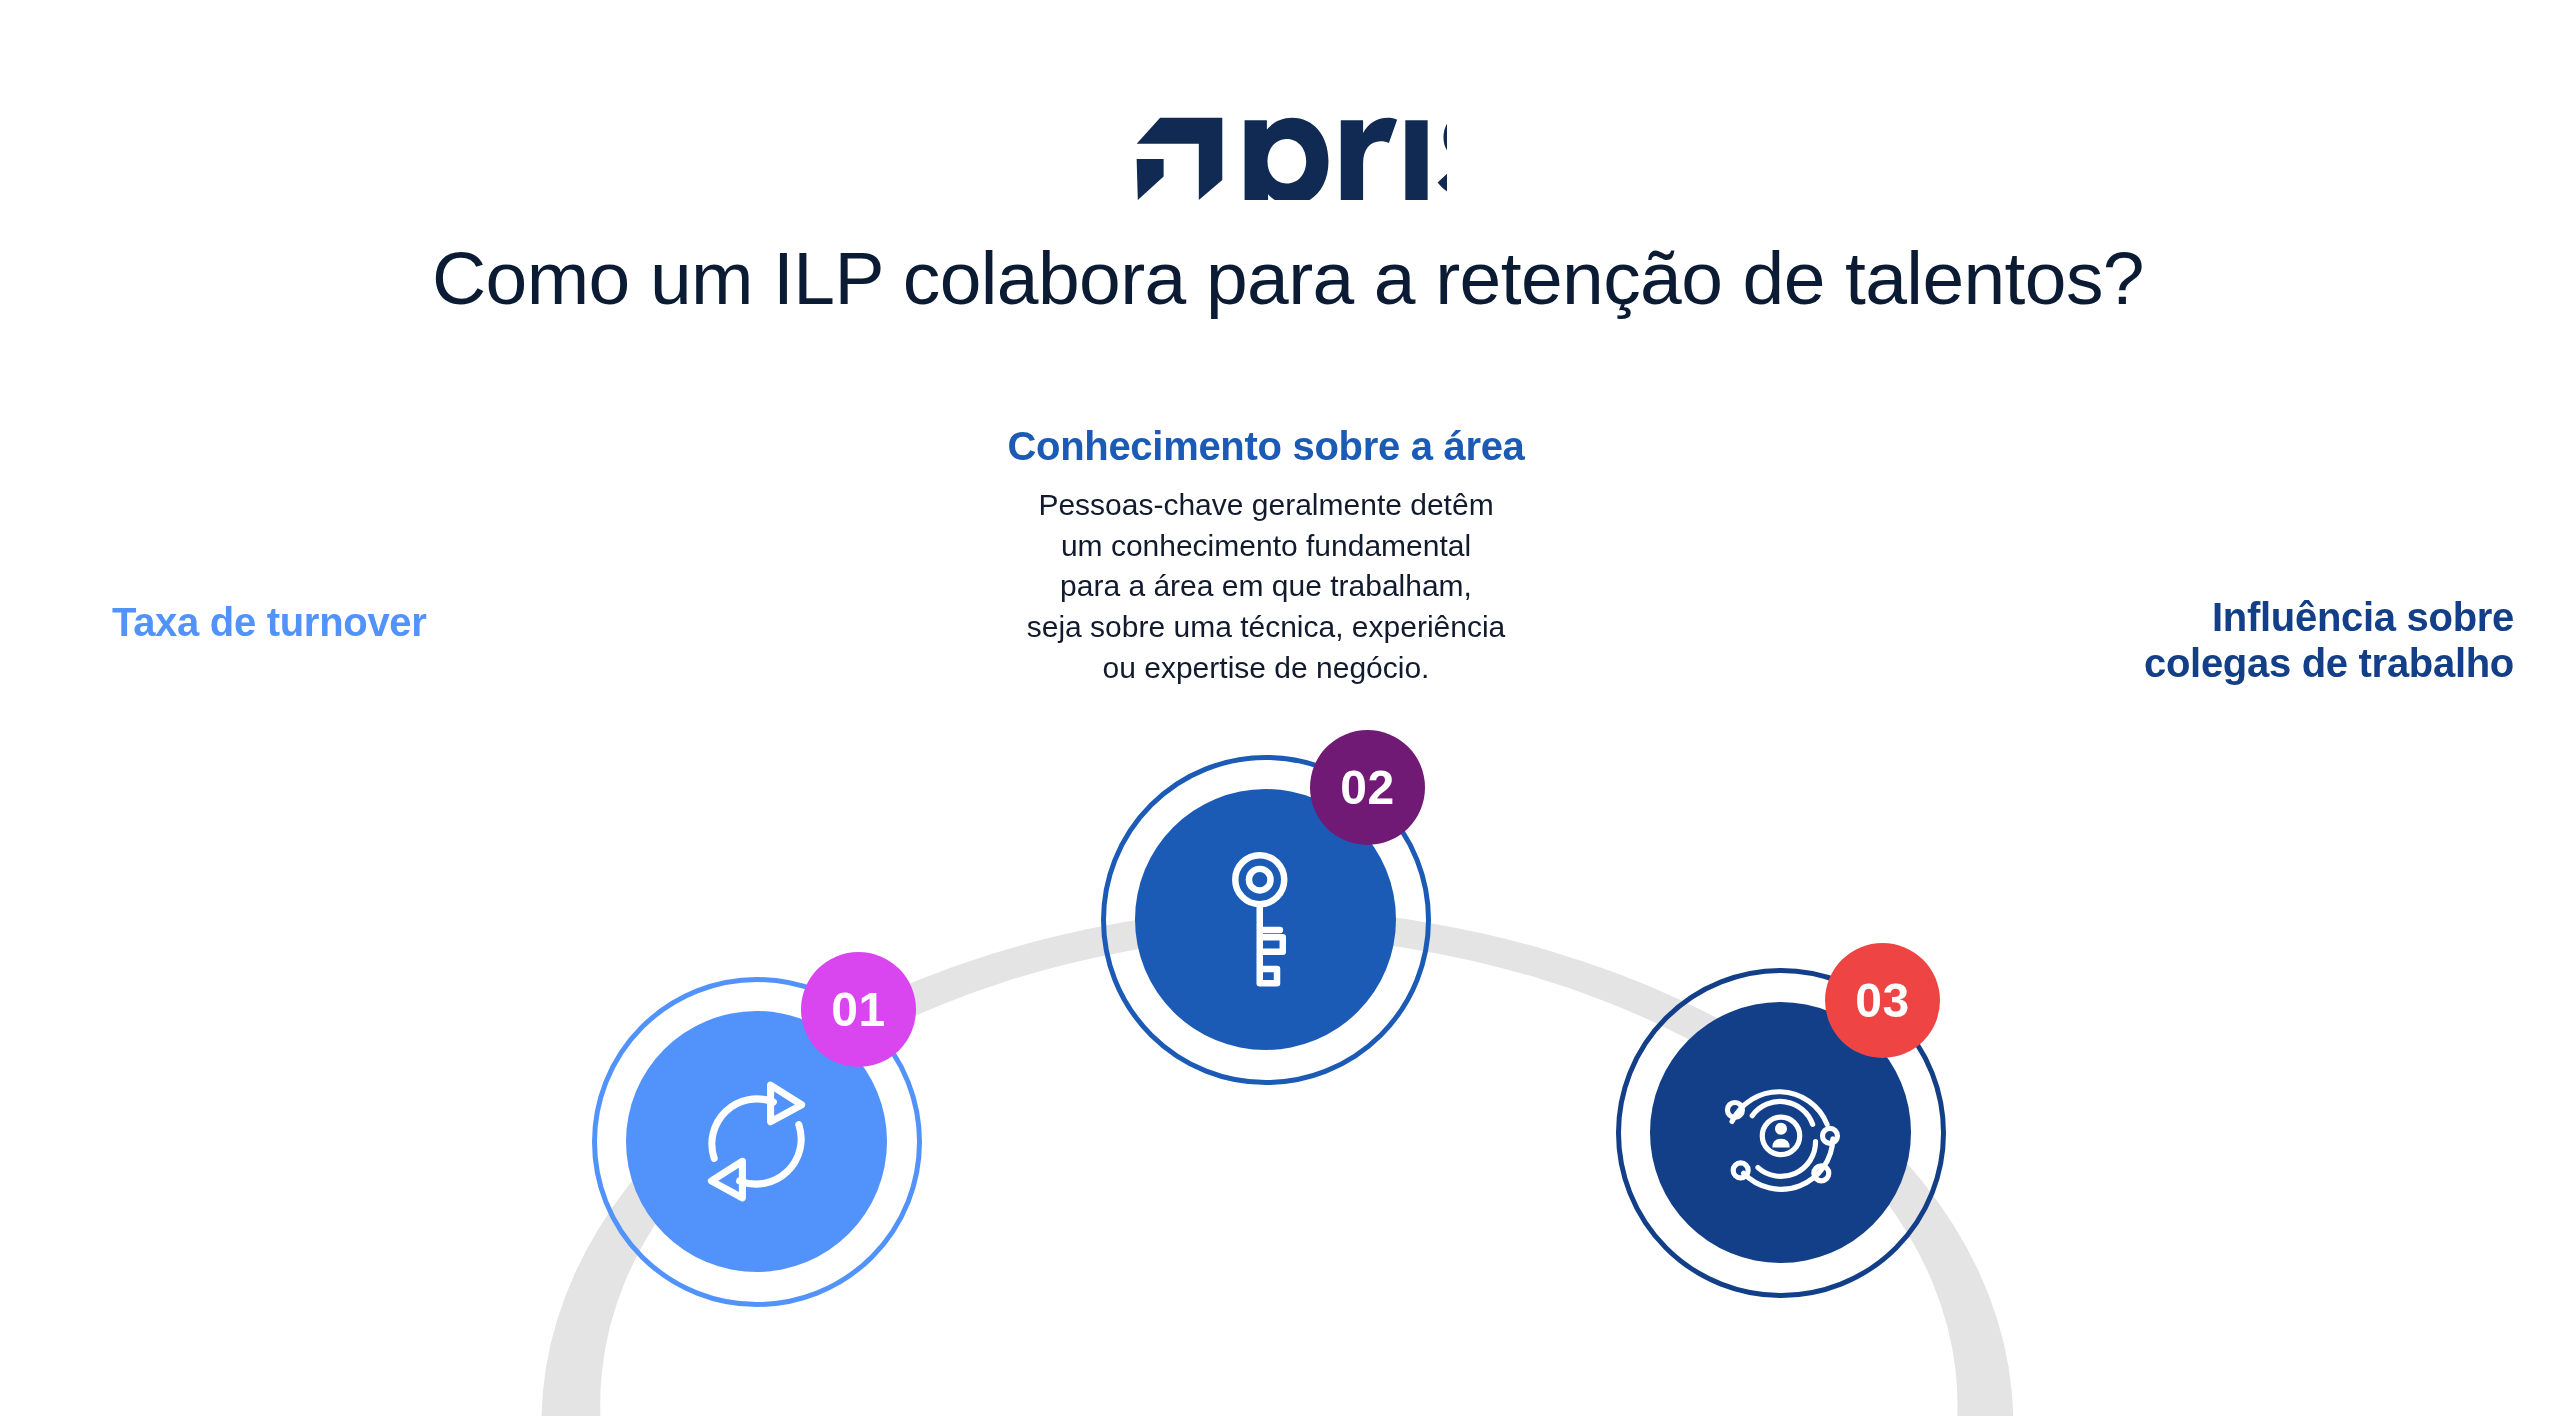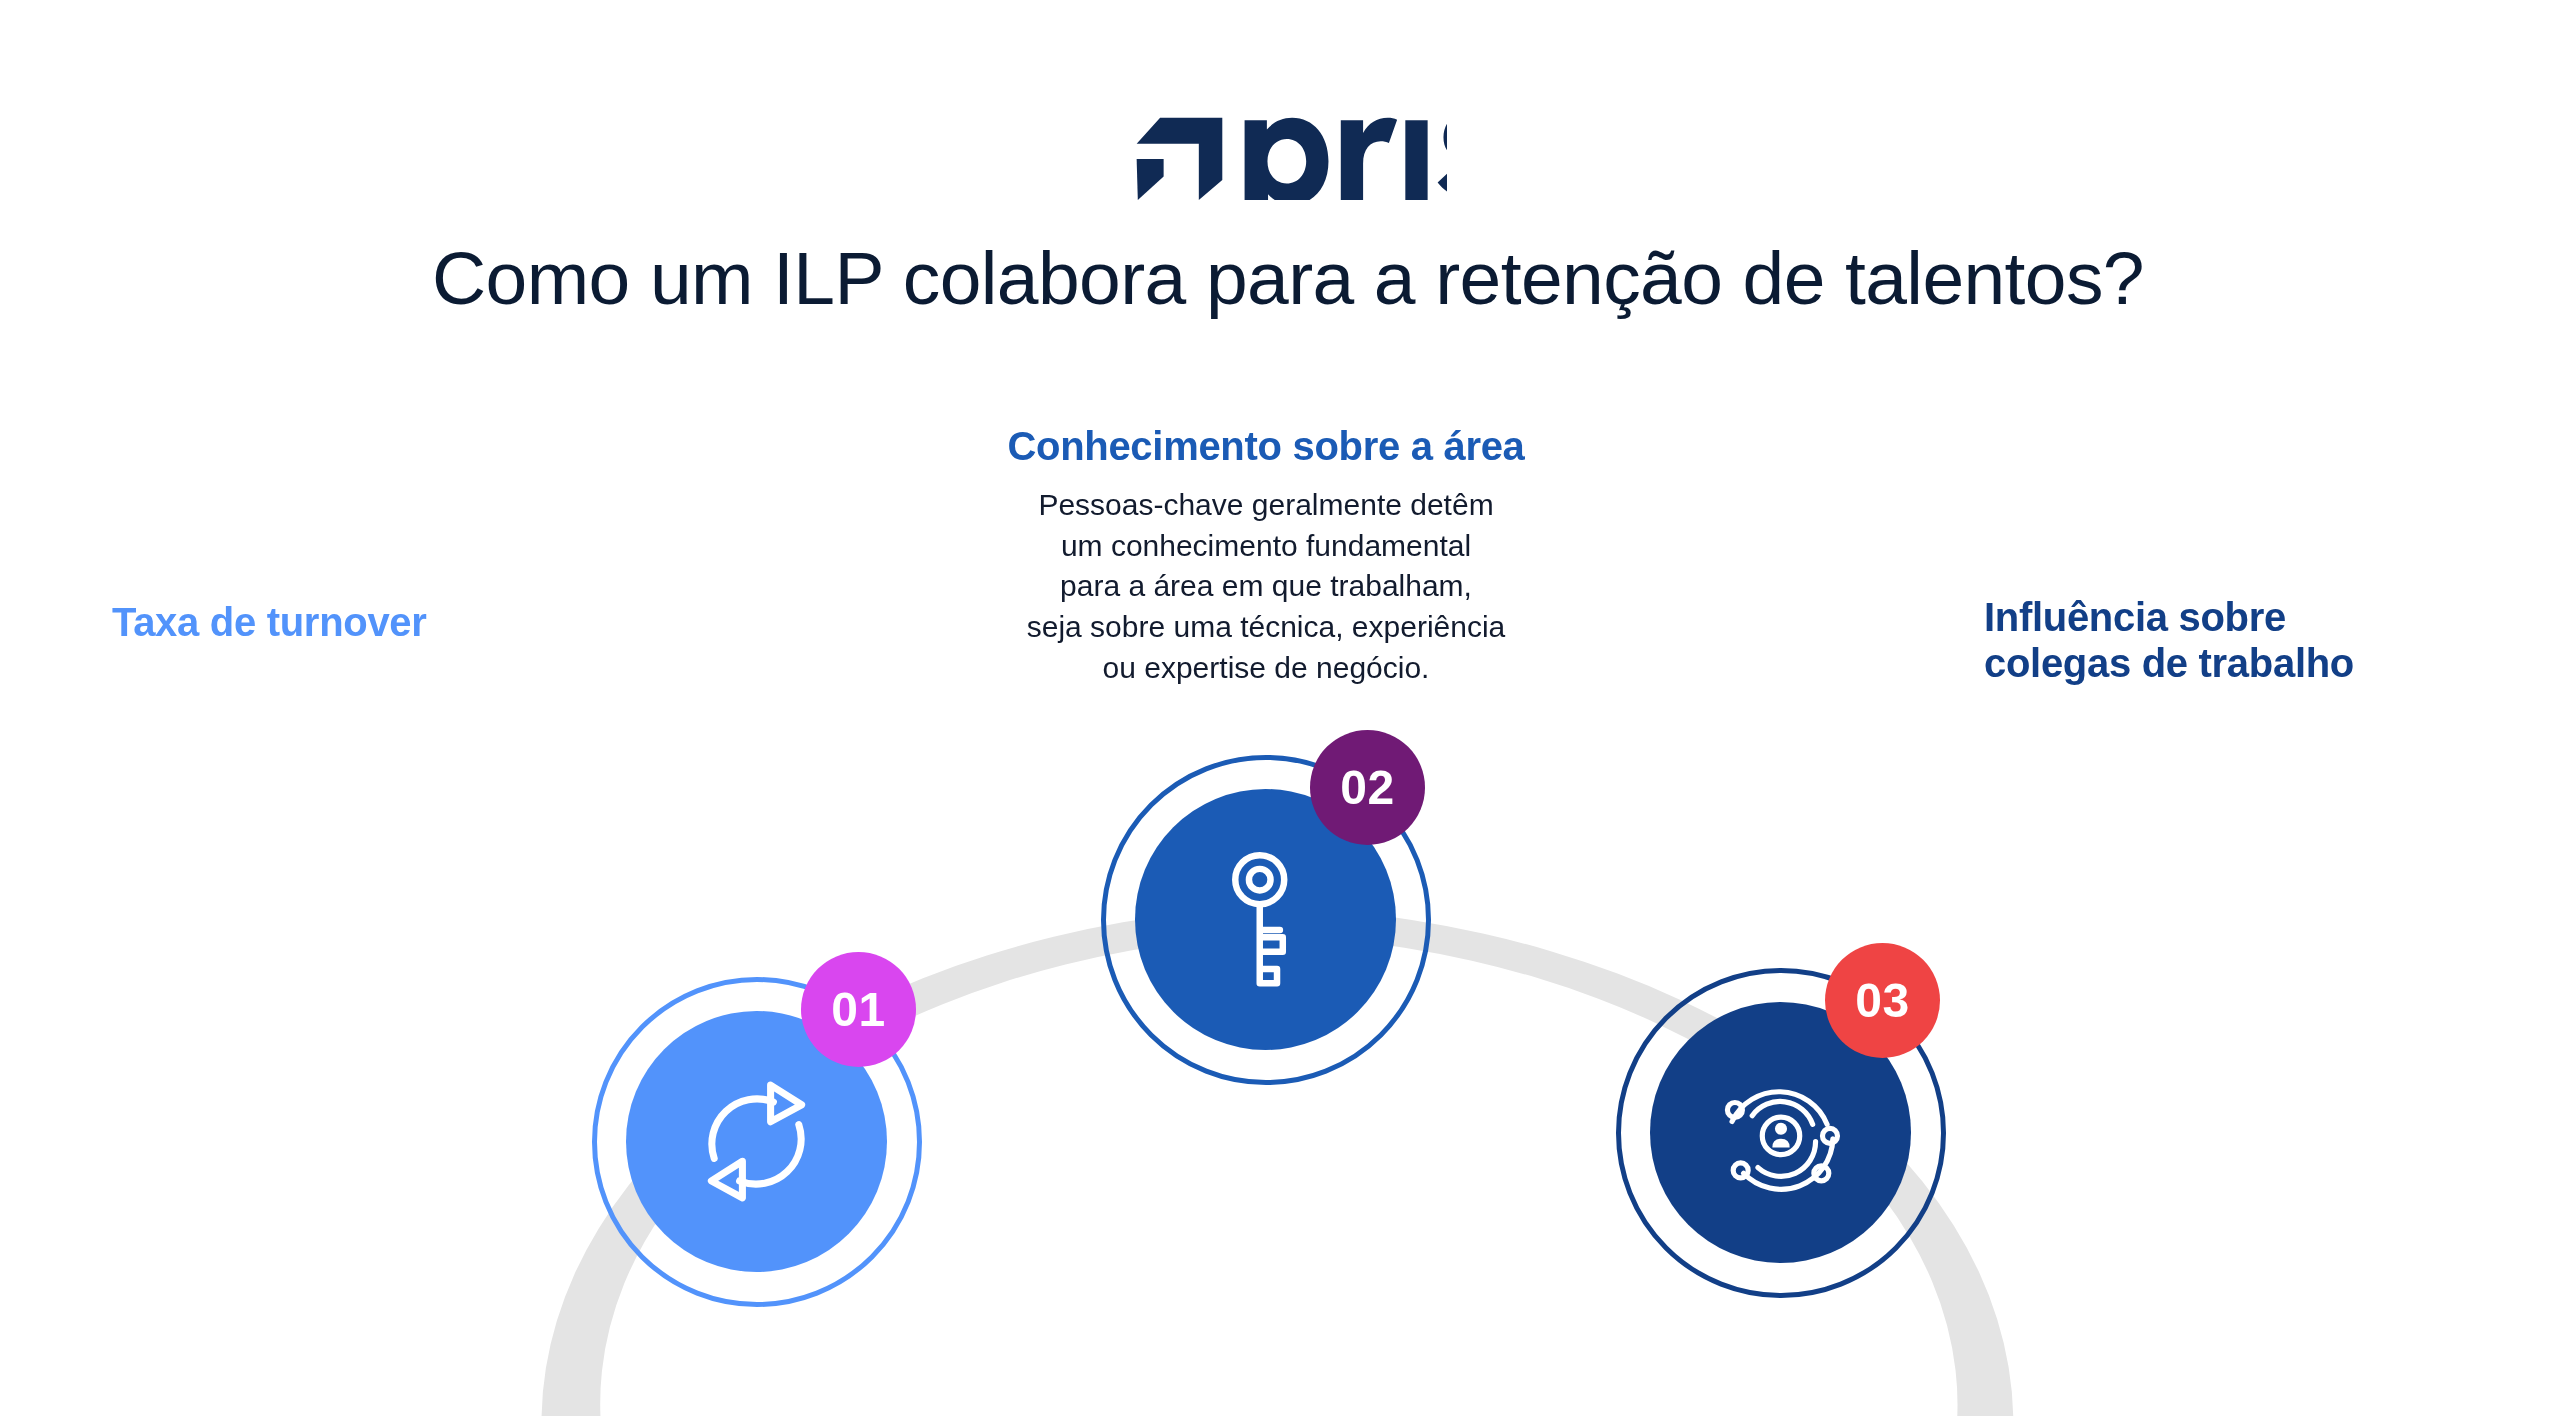--- a/index.html
+++ b/index.html
@@ -63,21 +63,21 @@
     margin: 0;
     font-size: 30px;
     font-weight: 300;
     line-height: 1.36;
     color: #121b2e;
     white-space: pre-line;
   }
 
   #block-left  { left: 112px;  top: 600px; width: 589px; text-align: left; }
   #block-mid   { left: 848px; top: 424px;  width: 836px; text-align: center; }
-  #block-right { left: 1984px; top: 595px; width: 530px;  text-align: left; }
+  #block-right { left: 1984px; top: 595px; width: 530px;  text-align: right; }
 
   #block-left  h2 { color: #5293fb; }
   #block-mid   h2 { color: #1b5bb5; margin-bottom: 15.3px; }
   #block-right h2 { color: #123f87; }
 
   
   .node {
     position: absolute;
     width: 330px;
     height: 330px;

